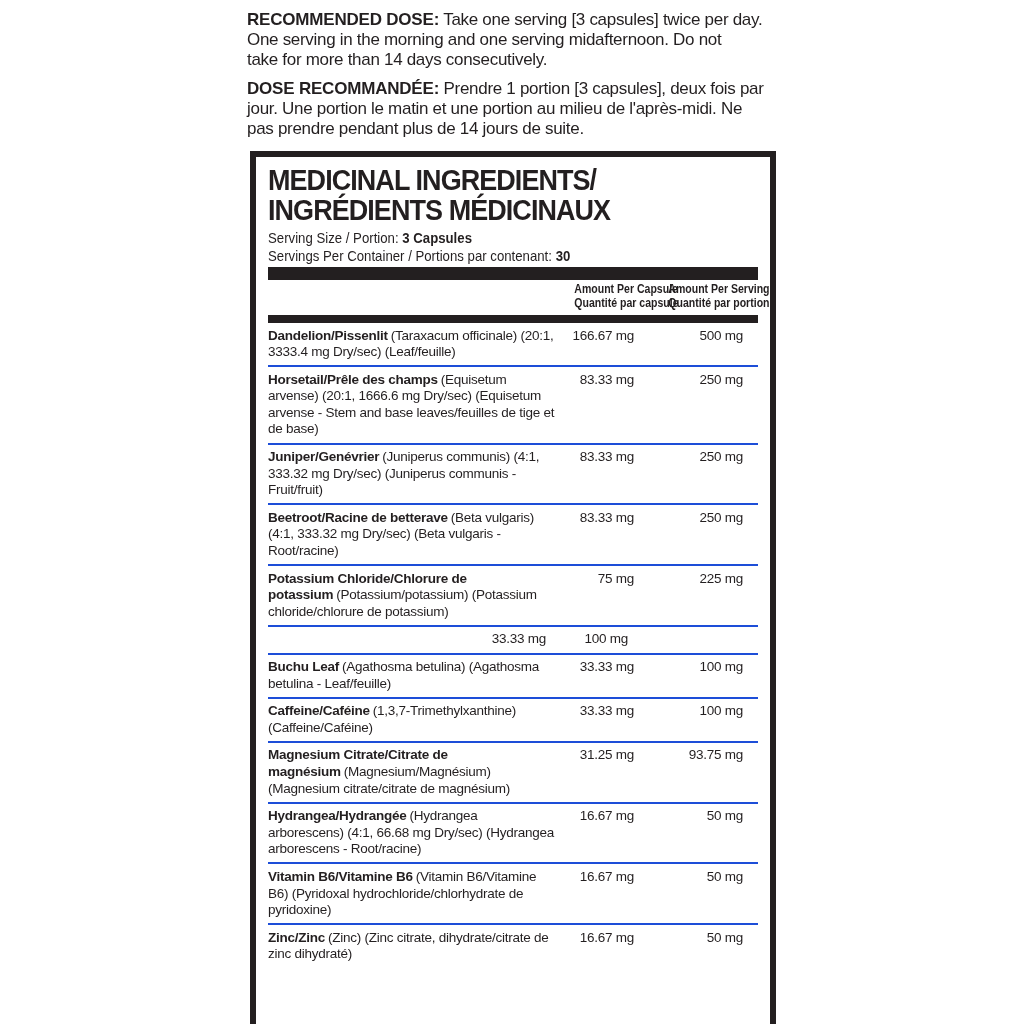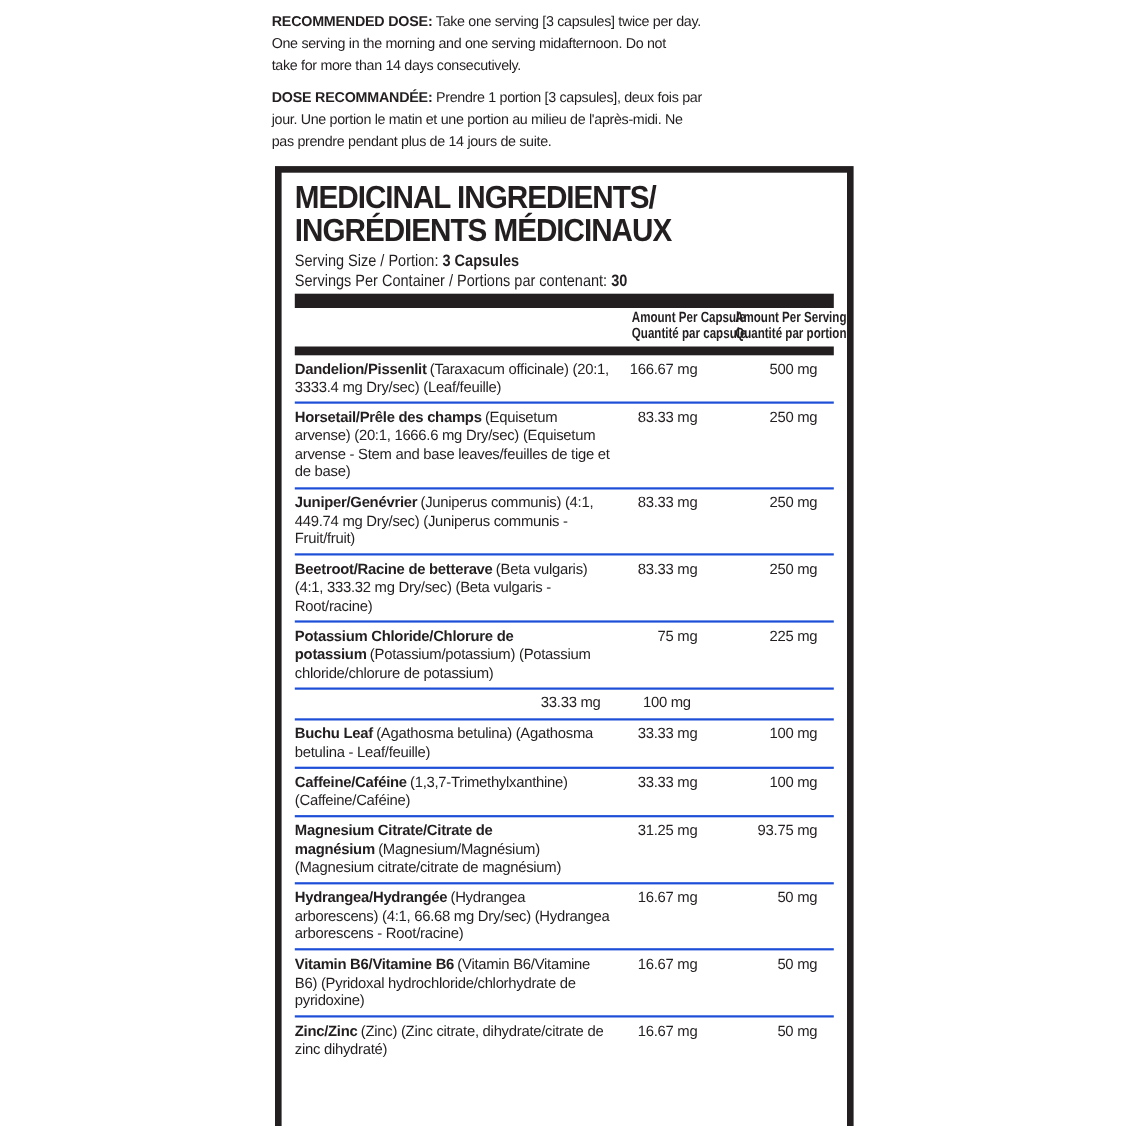--- a/index.html
+++ b/index.html
@@ -14,21 +14,21 @@
   .dose-section {
     position: absolute;
     left: 247px;
     top: 10px;
     width: 560px;
   }
   .dose-paragraph { margin-bottom: 9px; }
   .dose-line {
     display: block;
     white-space: nowrap;
-    font-size: 13px;
+    font-size: 17px;
     line-height: 20px;
     letter-spacing: -0.3px;
   }
   .dose-line strong { font-weight: bold; letter-spacing: -0.2px; }
 
   
   .panel {
     position: absolute;
     left: 250px;
     top: 151px;
@@ -153,21 +153,21 @@
     <div class="amt amt-serving">500 mg</div>
   </div>
 
   <div class="col-grid row">
     <div class="ing"><strong class="ing-name">Horsetail/Prêle des champs</strong><span class="ing-detail">(Equisetum arvense) (20:1, 1666.6 mg Dry/sec) (Equisetum arvense - Stem and base leaves/feuilles de tige et de base)</span></div>
     <div class="amt amt-capsule">83.33 mg</div>
     <div class="amt amt-serving">250 mg</div>
   </div>
 
   <div class="col-grid row">
-    <div class="ing"><strong class="ing-name">Juniper/Genévrier</strong><span class="ing-detail">(Juniperus communis) (4:1, 449.74 mg Dry/sec) (Juniperus communis - Fruit/fruit)</span></div>
+    <div class="ing"><strong class="ing-name">Juniper/Genévrier</strong><span class="ing-detail">(Juniperus communis) (4:1, 333.32 mg Dry/sec) (Juniperus communis - Fruit/fruit)</span></div>
     <div class="amt amt-capsule">83.33 mg</div>
     <div class="amt amt-serving">250 mg</div>
   </div>
 
   <div class="col-grid row">
     <div class="ing"><strong class="ing-name">Beetroot/Racine de betterave</strong><span class="ing-detail">(Beta vulgaris) (4:1, 333.32 mg Dry/sec) (Beta vulgaris - Root/racine)</span></div>
     <div class="amt amt-capsule">83.33 mg</div>
     <div class="amt amt-serving">250 mg</div>
   </div>
 

